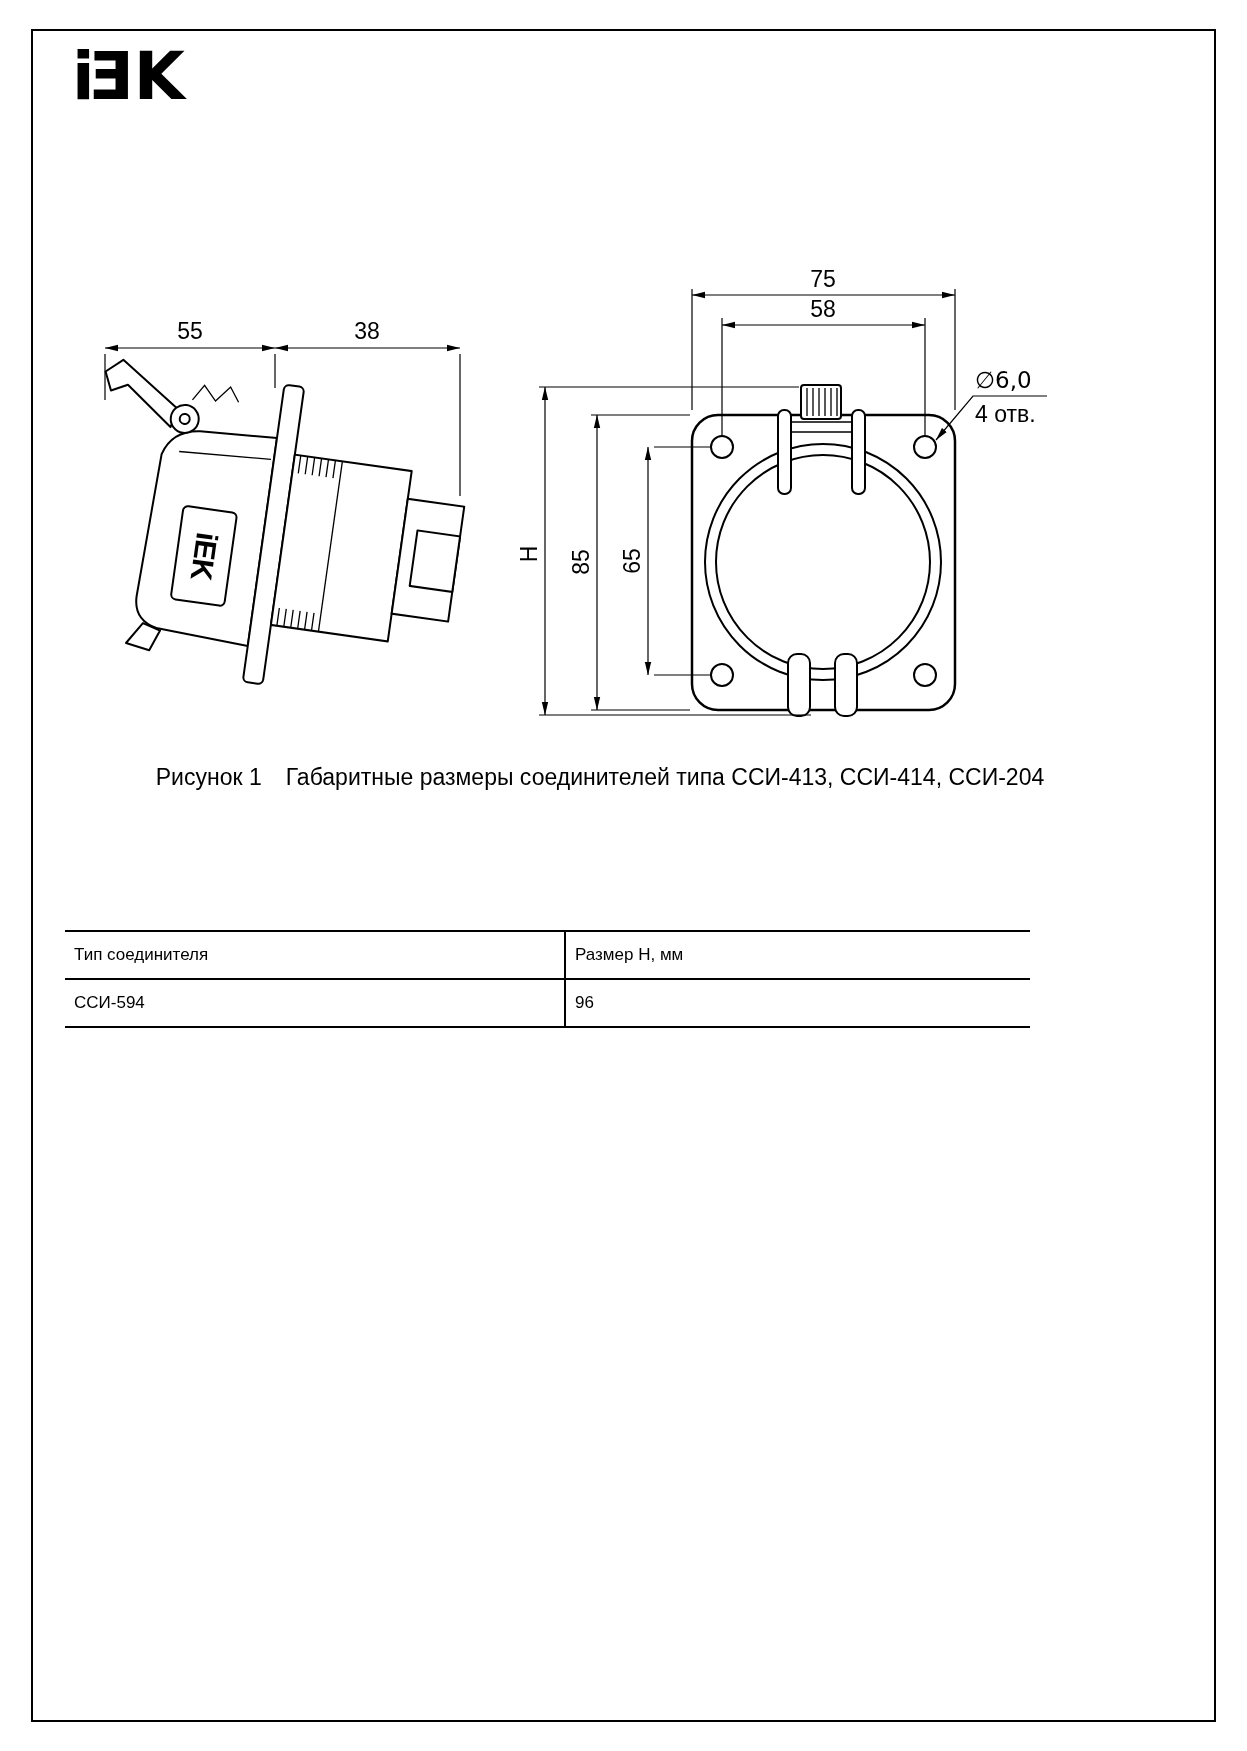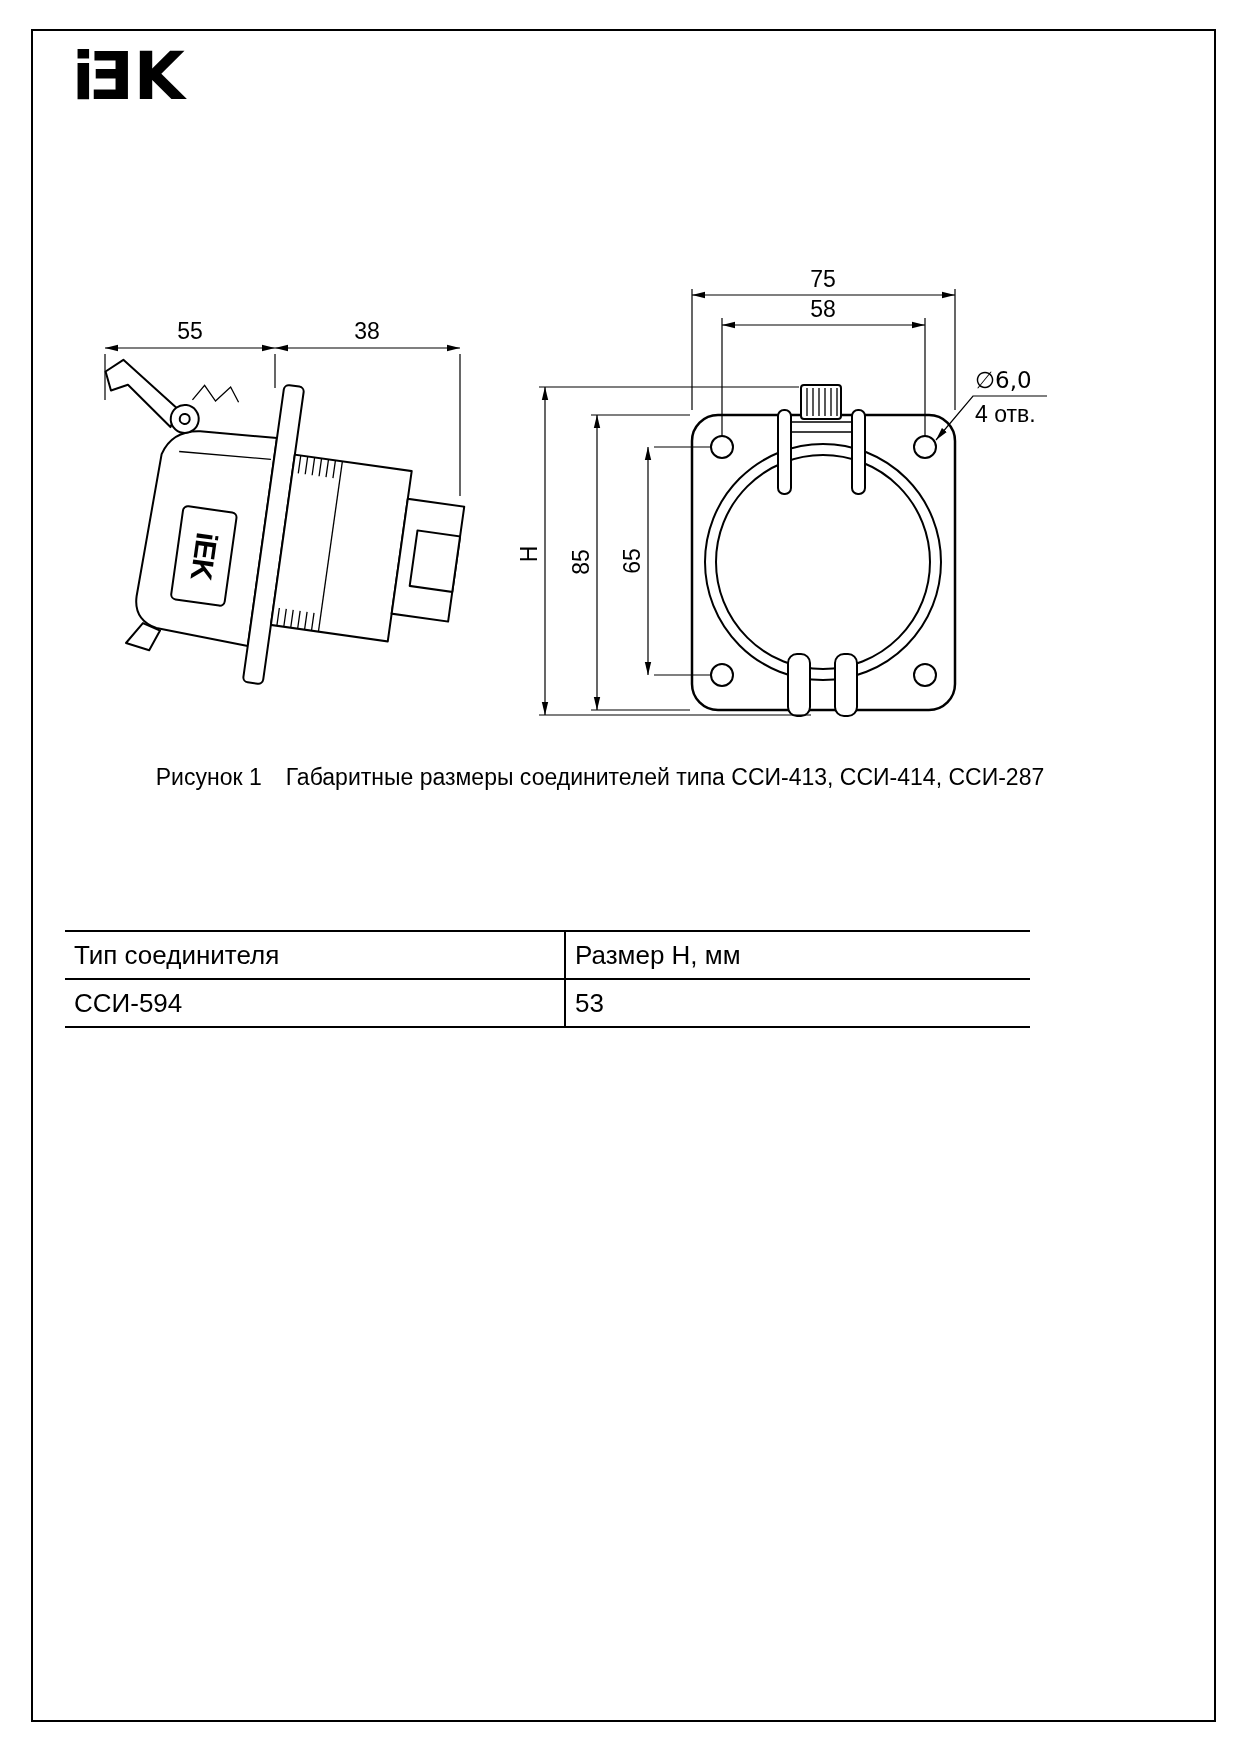--- a/index.html
+++ b/index.html
@@ -36,21 +36,21 @@
   svg text.devlogo { font-size:30px; font-weight:bold; letter-spacing:-1px; }
 
   .caption {
     position:absolute; left:0; top:764px; width:1200px;
     text-align:center; font-size:23px;
   }
   .caption .cap-label { margin-right:24px; }
 
   table.size-table {
     position:absolute; left:65px; top:930px; width:965px;
-    border-collapse:collapse; font-size:26px;
+    border-collapse:collapse; font-size:17px;
   }
   table.size-table th, table.size-table td {
     height:48px; text-align:left; vertical-align:middle;
     padding-left:9px; font-weight:normal;
     border-bottom:2px solid #000;
   }
   table.size-table thead th { border-top:2px solid #000; }
   table.size-table th:first-child, table.size-table td:first-child {
     border-right:2px solid #000; width:500px;
   }
@@ -165,30 +165,30 @@
       <line x1="133" y1="185" x2="133" y2="413" marker-start="url(#ar2)" marker-end="url(#ar2)"></line>
       <text transform="rotate(-90 125 299)" x="125" y="299">65</text>
 
       <path d="M532,134 L458,134 L421,178" marker-end="url(#ar2)"></path>
       <text class="ta-s sym" x="460" y="126">∅6,0</text>
       <text class="ta-s" x="460" y="160">4 отв.</text>
     </g>
   </svg>
 
   <div class="caption">
-    <span class="cap-label">Рисунок 1</span><span>Габаритные размеры соединителей типа ССИ-413, ССИ-414, ССИ-287</span>
+    <span class="cap-label">Рисунок 1</span><span>Габаритные размеры соединителей типа ССИ-413, ССИ-414, ССИ-204</span>
   </div>
 
   <table class="size-table">
     <thead>
       <tr>
         <th>Тип соединителя</th>
         <th>Размер H, мм</th>
       </tr>
     </thead>
     <tbody>
       <tr>
         <td>ССИ-594</td>
-        <td>53</td>
+        <td>96</td>
       </tr>
     </tbody>
   </table>
 </div>
 
 </body></html>

